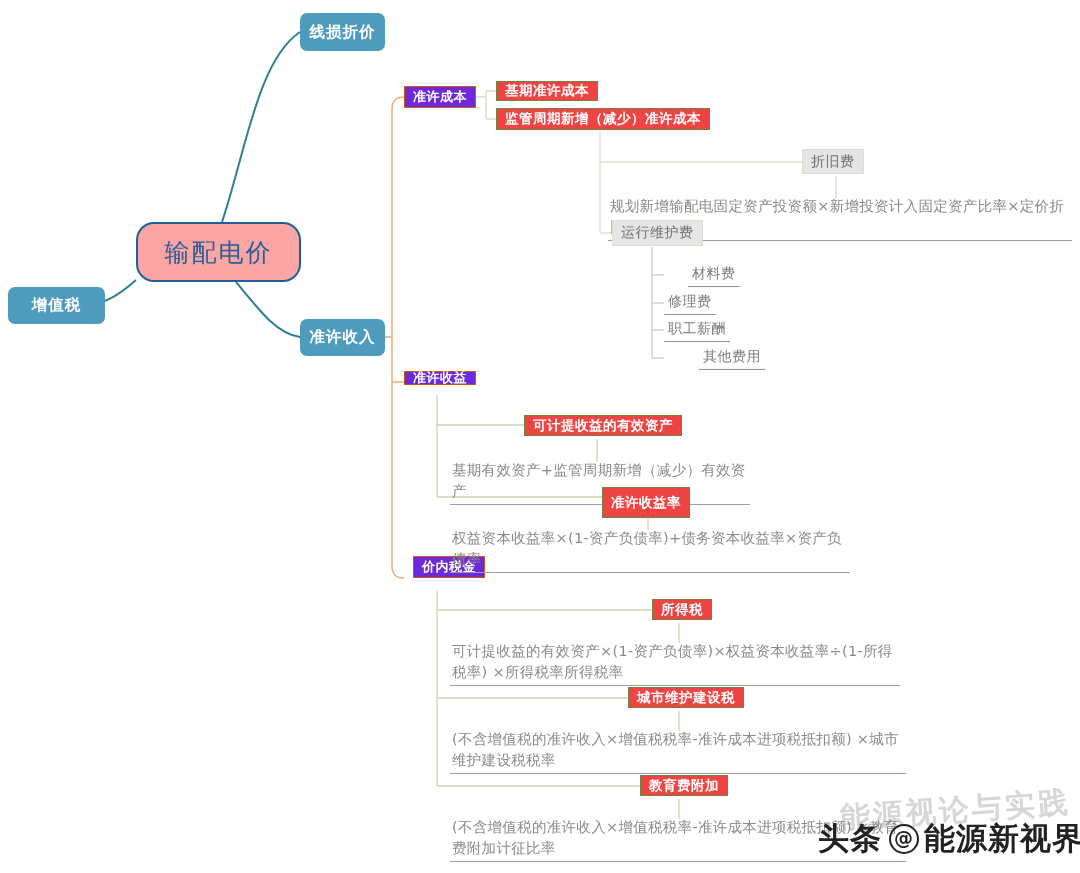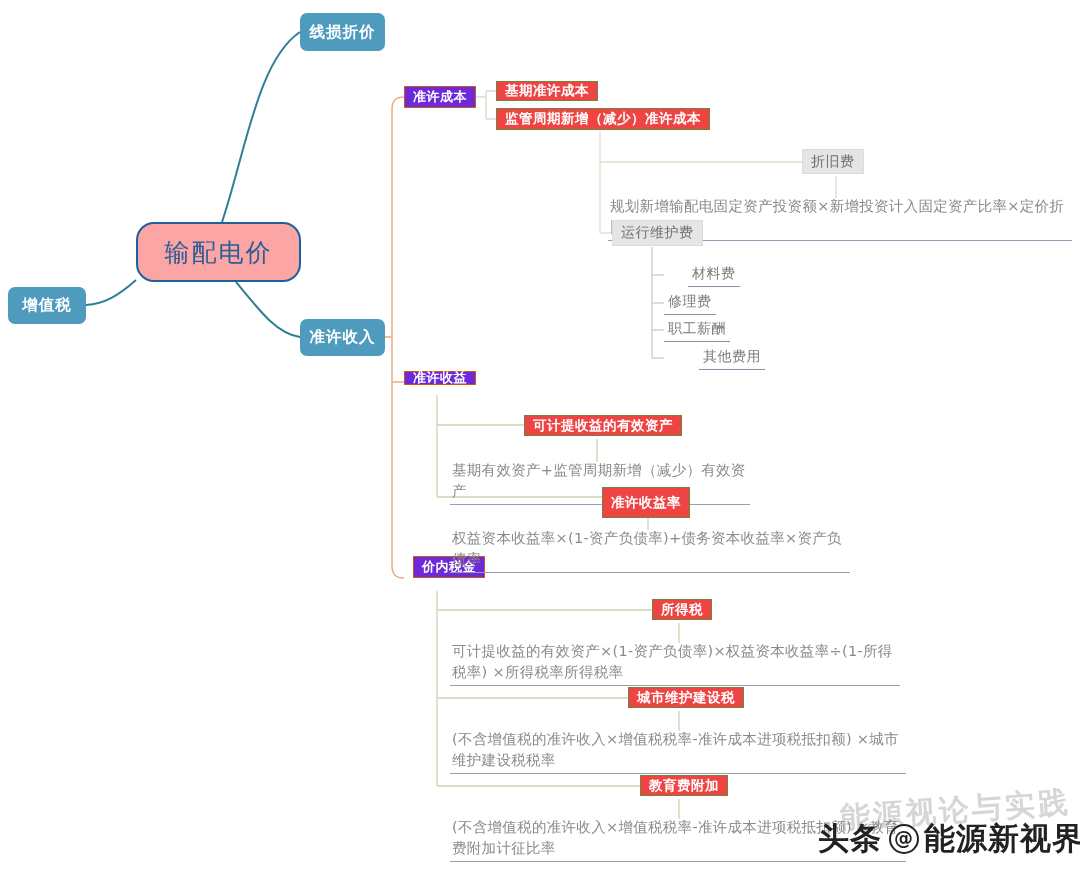--- a/index.html
+++ b/index.html
@@ -189,21 +189,21 @@
     <path d="M 437 698 L 628 698" stroke="#cdd5b0" stroke-width="1.3" fill="none"></path>
     <path d="M 437 786 L 640 786" stroke="#cdd5b0" stroke-width="1.3" fill="none"></path>
     <path d="M 679 623 L 679 643" stroke="#cdd5b0" stroke-width="1.3" fill="none"></path>
     <path d="M 679 711 L 679 731" stroke="#cdd5b0" stroke-width="1.3" fill="none"></path>
     <path d="M 679 799 L 679 819" stroke="#cdd5b0" stroke-width="1.3" fill="none"></path>
   </svg>
 
   <div class="node root" style="left:136px;top:222px;width:165px;height:60px;">输配电价</div>
 
   <div class="node blue" style="left:300px;top:13px;width:85px;height:38px;">线损折价</div>
-  <div class="node blue" style="left:8px;top:287px;width:78px;height:37px;text-align:center;">增值税</div>
+  <div class="node blue" style="left:8px;top:287px;width:97px;height:37px;text-align:center;">增值税</div>
   <div class="node blue" style="left:300px;top:319px;width:85px;height:37px;">准许收入</div>
 
   <div class="node orange" style="left:404px;top:86px;width:72px;height:22px;">准许成本</div>
   <div class="node orange" style="left:404px;top:371px;width:72px;height:14px;">准许收益</div>
   <div class="node orange" style="left:404px;top:556px;width:72px;height:22px;margin-left:9px;">价内税金</div>
 
   <div class="node green" style="left:496px;top:81px;height:20px;">基期准许成本</div>
   <div class="node green" style="left:496px;top:108px;height:22px;">监管周期新增（减少）准许成本</div>
 
   <div class="node leafbox" style="left:802px;top:149px;height:25px;">折旧费</div>

